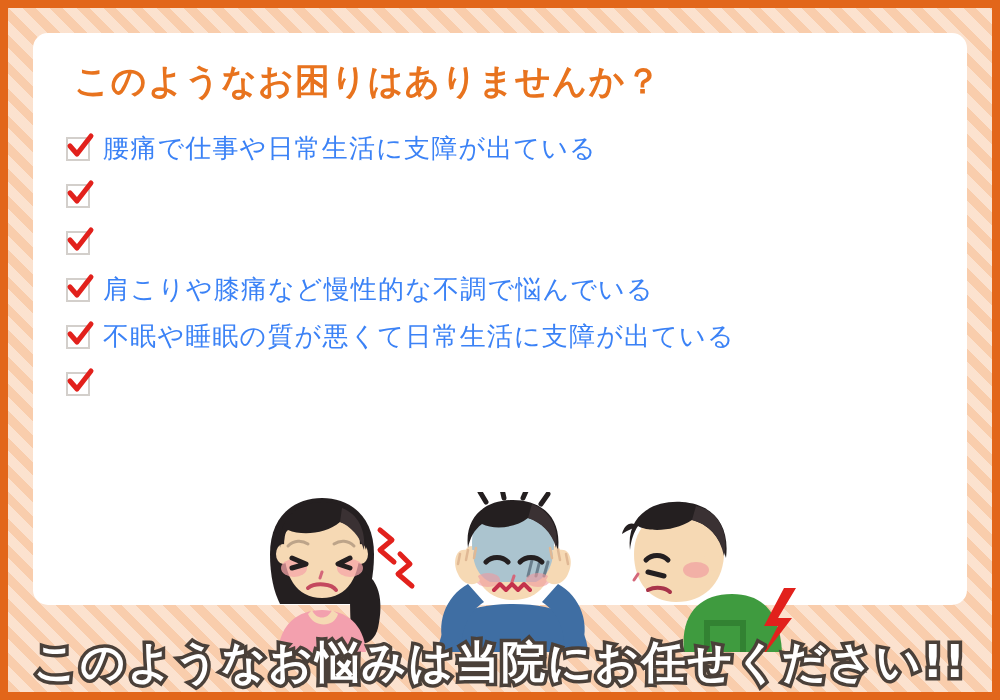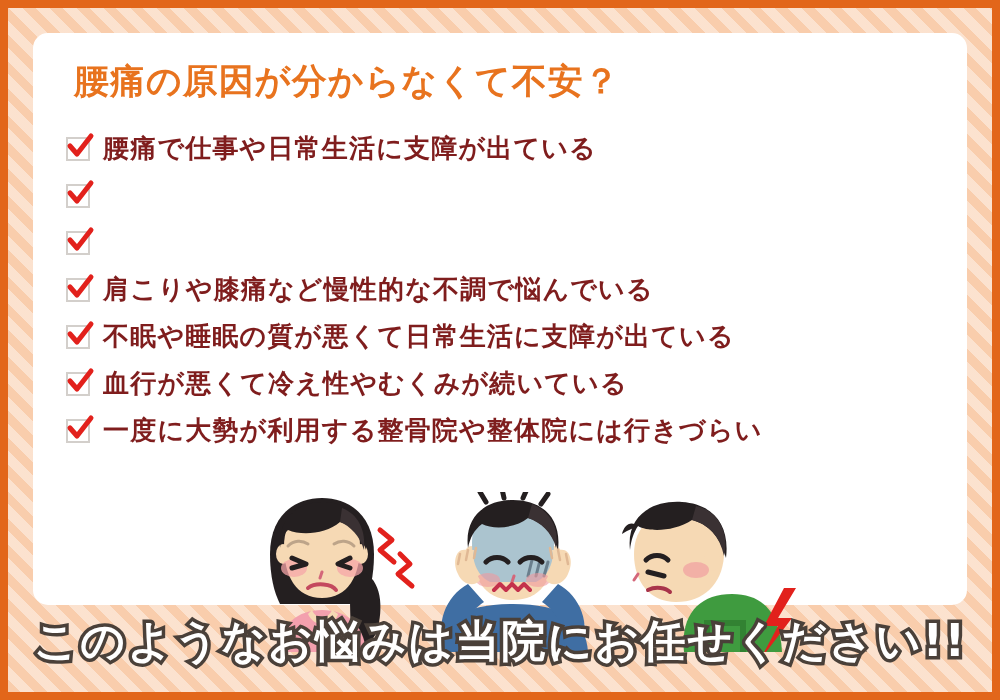--- a/index.html
+++ b/index.html
@@ -89,22 +89,22 @@
   .check-box svg {
     position: absolute;
     left: -4px;
     top: -8px;
     width: 32px;
     height: 32px;
     overflow: visible;
   }
   .check-label {
     font-size: 26px;
-    font-weight: bold;
-    color: #7f1d1d;
+    font-weight: normal;
+    color: #3b82f6;
     letter-spacing: 1.2px;
     white-space: nowrap;
   }
 
   
   #figures {
     position: absolute;
     left: 0;
     top: 492px;
     width: 1000px;
@@ -120,21 +120,21 @@
   #figure-man-back{ left: 608px; }
 
   
   #banner {
     position: absolute;
     left: 0;
     top: 612px;
     width: 1000px;
     height: 80px;
     display: flex;
-    align-items: flex-start;
+    align-items: flex-end;
     justify-content: center;
   }
   #banner-text {
     font-size: 44px;
     font-weight: bold;
     color: #ffffff;
     letter-spacing: 2px;
     white-space: nowrap;
     -webkit-text-stroke: 7px #4a4039;
     paint-order: stroke fill;
@@ -143,21 +143,21 @@
 </style>
 </head>
 <body>
 
 <div id="poster">
 
   <div id="stripes"></div>
 
   <div id="card">
 
-    <div id="card-title">腰痛の原因が分からなくて不安？</div>
+    <div id="card-title">このようなお困りはありませんか？</div>
 
     <div id="checklist">
 
       <div class="check-row">
         <span class="check-box">
           <svg viewBox="0 0 32 32">
               <path d="M6 15 L13 23 L27 5" fill="none" stroke="#e2211c" stroke-width="5" stroke-linecap="round" stroke-linejoin="round"></path>
             </svg>
         </span>
         <span class="check-label">腰痛で仕事や日常生活に支障が出ている</span>
@@ -197,31 +197,22 @@
         </span>
         <span class="check-label">不眠や睡眠の質が悪くて日常生活に支障が出ている</span>
       </div>
 
       <div class="check-row">
         <span class="check-box">
           <svg viewBox="0 0 32 32">
               <path d="M6 15 L13 23 L27 5" fill="none" stroke="#e2211c" stroke-width="5" stroke-linecap="round" stroke-linejoin="round"></path>
             </svg>
         </span>
-        <span class="check-label">血行が悪くて冷え性やむくみが続いている</span>
-      </div>
-
-      <div class="check-row">
-        <span class="check-box">
-          <svg viewBox="0 0 32 32">
-              <path d="M6 15 L13 23 L27 5" fill="none" stroke="#e2211c" stroke-width="5" stroke-linecap="round" stroke-linejoin="round"></path>
-            </svg>
-        </span>
-        <span class="check-label">一度に大勢が利用する整骨院や整体院には行きづらい</span>
-      </div>
+      </div>
+
 
     </div>
   </div>
 
   <div id="figures">
 
     <svg class="figure" id="figure-woman" width="190" height="160" viewBox="0 0 190 160">
 
       <path d="M42 62 C42 24 66 6 94 6 C122 6 146 24 146 62 C146 84 142 100 136 112 L52 112 C46 100 42 84 42 62 Z" fill="#241f20"></path>
 

